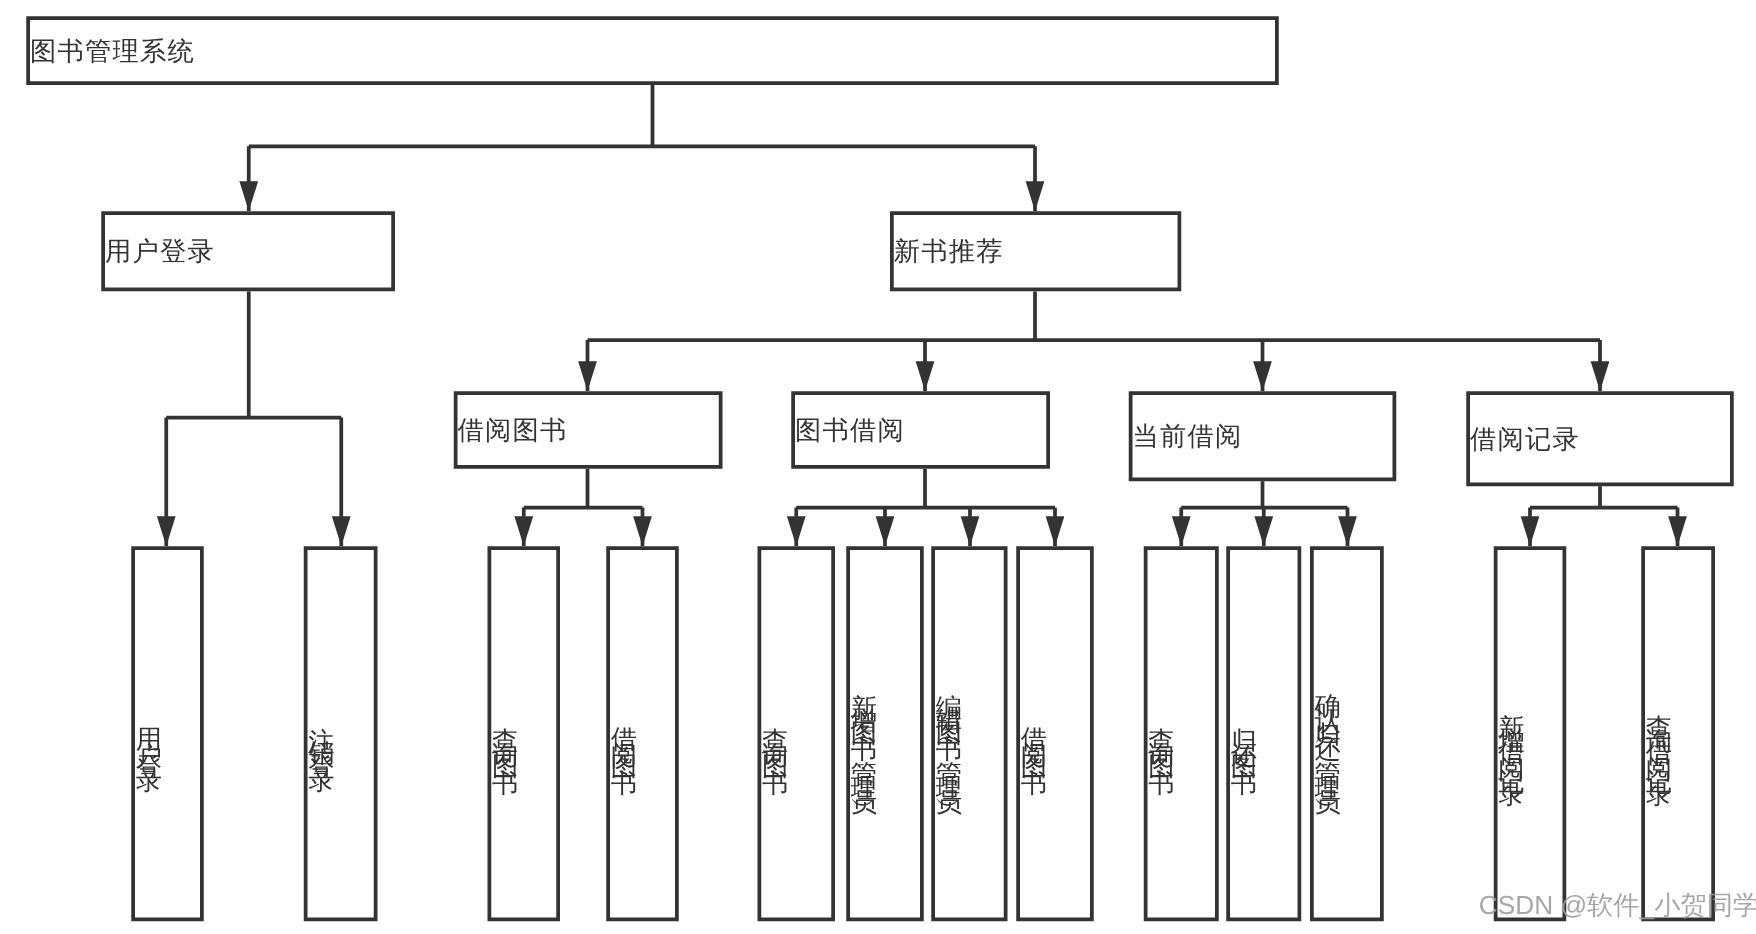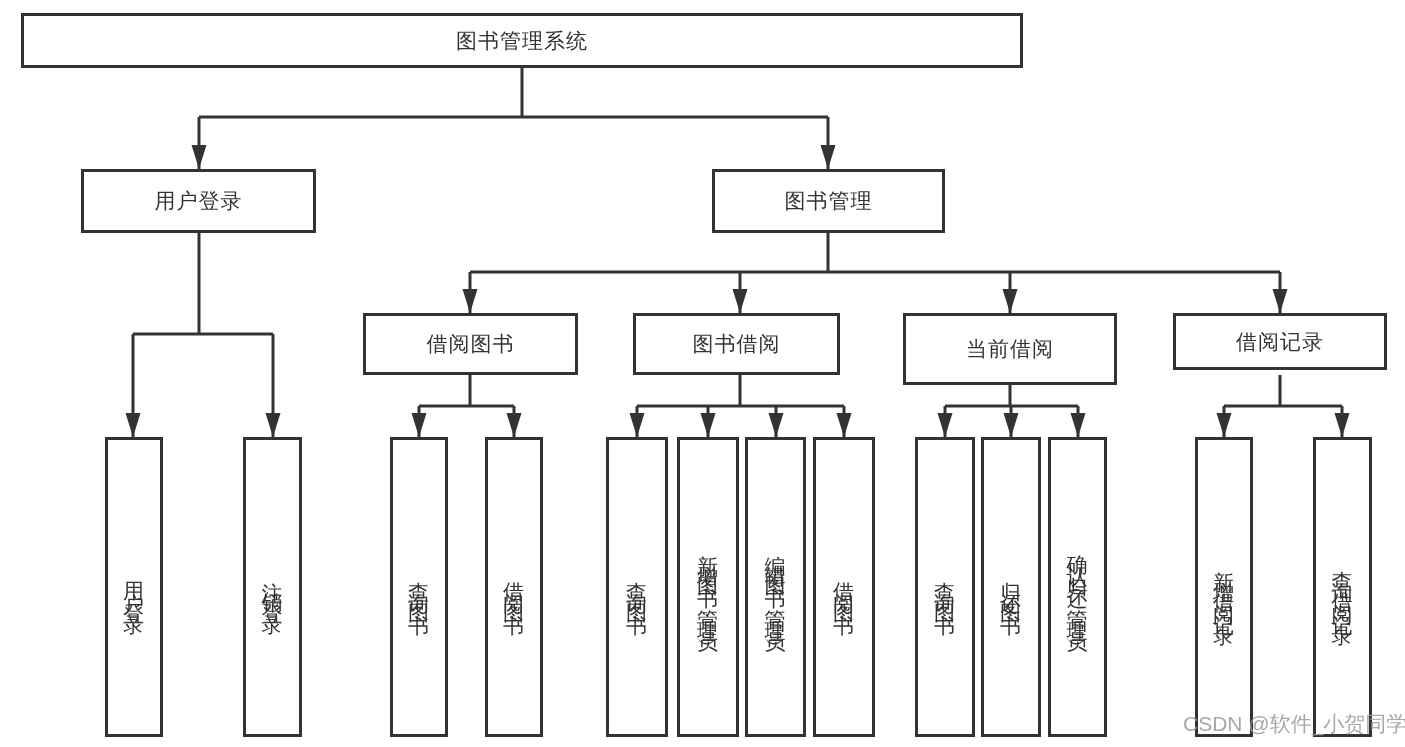--- a/index.html
+++ b/index.html
@@ -27,21 +27,20 @@
     stroke-width: 3;
     fill: none;
   }
   .box {
     position: absolute;
     box-sizing: border-box;
     border: 3px solid #333333;
     background: #ffffff;
     display: flex;
     align-items: center;
-    justify-content: center;
     color: #333333;
   }
   .box.h span {
     font-size: 21px;
     letter-spacing: 1px;
     white-space: nowrap;
   }
   .box.v {
     top: 437px;
     height: 300px;
@@ -55,21 +54,21 @@
   }
   
   #b-root   { left: 21px;  top: 13px;  width: 1002px; height: 55px; }
   
   #b-login  { left: 81px;  top: 169px; width: 235px; height: 64px; }
   #b-mgmt   { left: 712px; top: 169px; width: 233px; height: 64px; }
   
   #b-rec    { left: 363px;  top: 313px; width: 215px; height: 62px; }
   #b-borrow { left: 633px;  top: 313px; width: 207px; height: 62px; }
   #b-cur    { left: 903px;  top: 313px; width: 214px; height: 72px; }
-  #b-rec2   { left: 1173px; top: 313px; width: 214px; height: 57px; }
+  #b-rec2   { left: 1173px; top: 313px; width: 214px; height: 76px; }
   
   #l-a1 { left: 105px;  width: 58px; }
   #l-a2 { left: 243px;  width: 59px; }
   #l-b1 { left: 390px;  width: 58px; }
   #l-b2 { left: 485px;  width: 58px; }
   #l-c1 { left: 606px;  width: 62px; }
   #l-c2 { left: 677px;  width: 62px; }
   #l-c3 { left: 745px;  width: 61px; }
   #l-c4 { left: 813px;  width: 62px; }
   #l-d1 { left: 915px;  width: 60px; }
@@ -135,21 +134,21 @@
   </svg>
 
   <div class="box h" id="b-root">
     <span>图书管理系统</span>
   </div>
 
   <div class="box h" id="b-login">
     <span>用户登录</span>
   </div>
   <div class="box h" id="b-mgmt">
-    <span>图书管理</span>
+    <span>新书推荐</span>
   </div>
 
   <div class="box h" id="b-rec">
     <span>借阅图书</span>
   </div>
   <div class="box h" id="b-borrow">
     <span>图书借阅</span>
   </div>
   <div class="box h" id="b-cur">
     <span>当前借阅</span>

